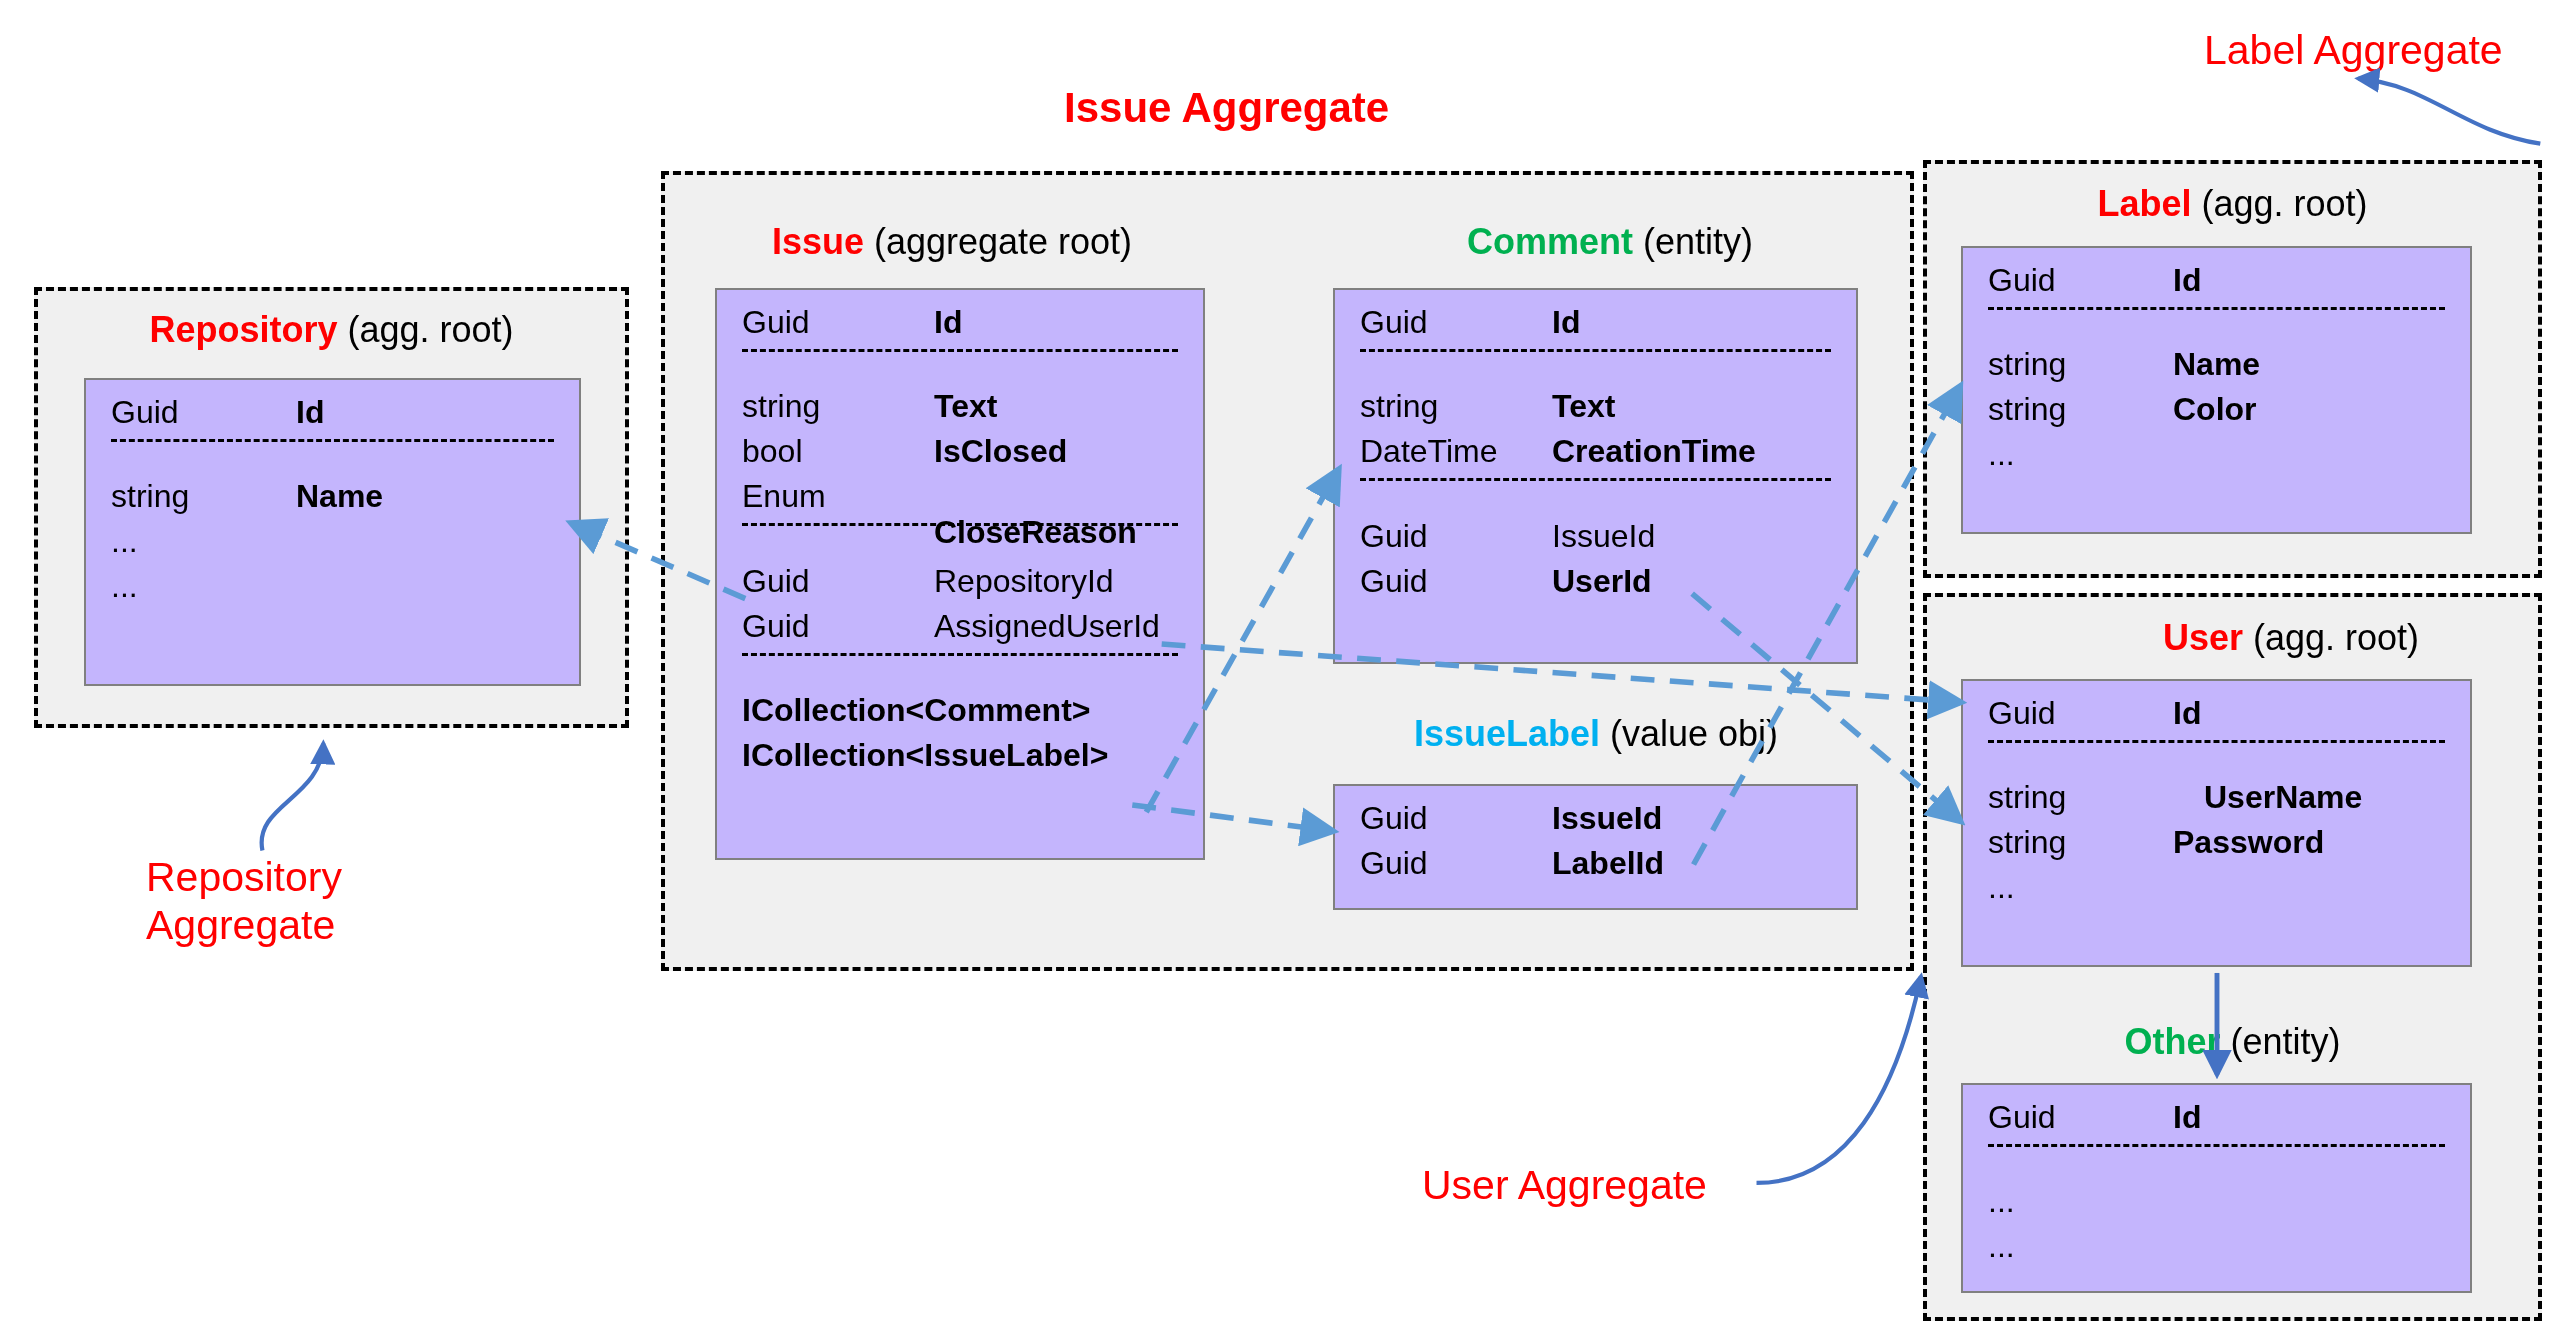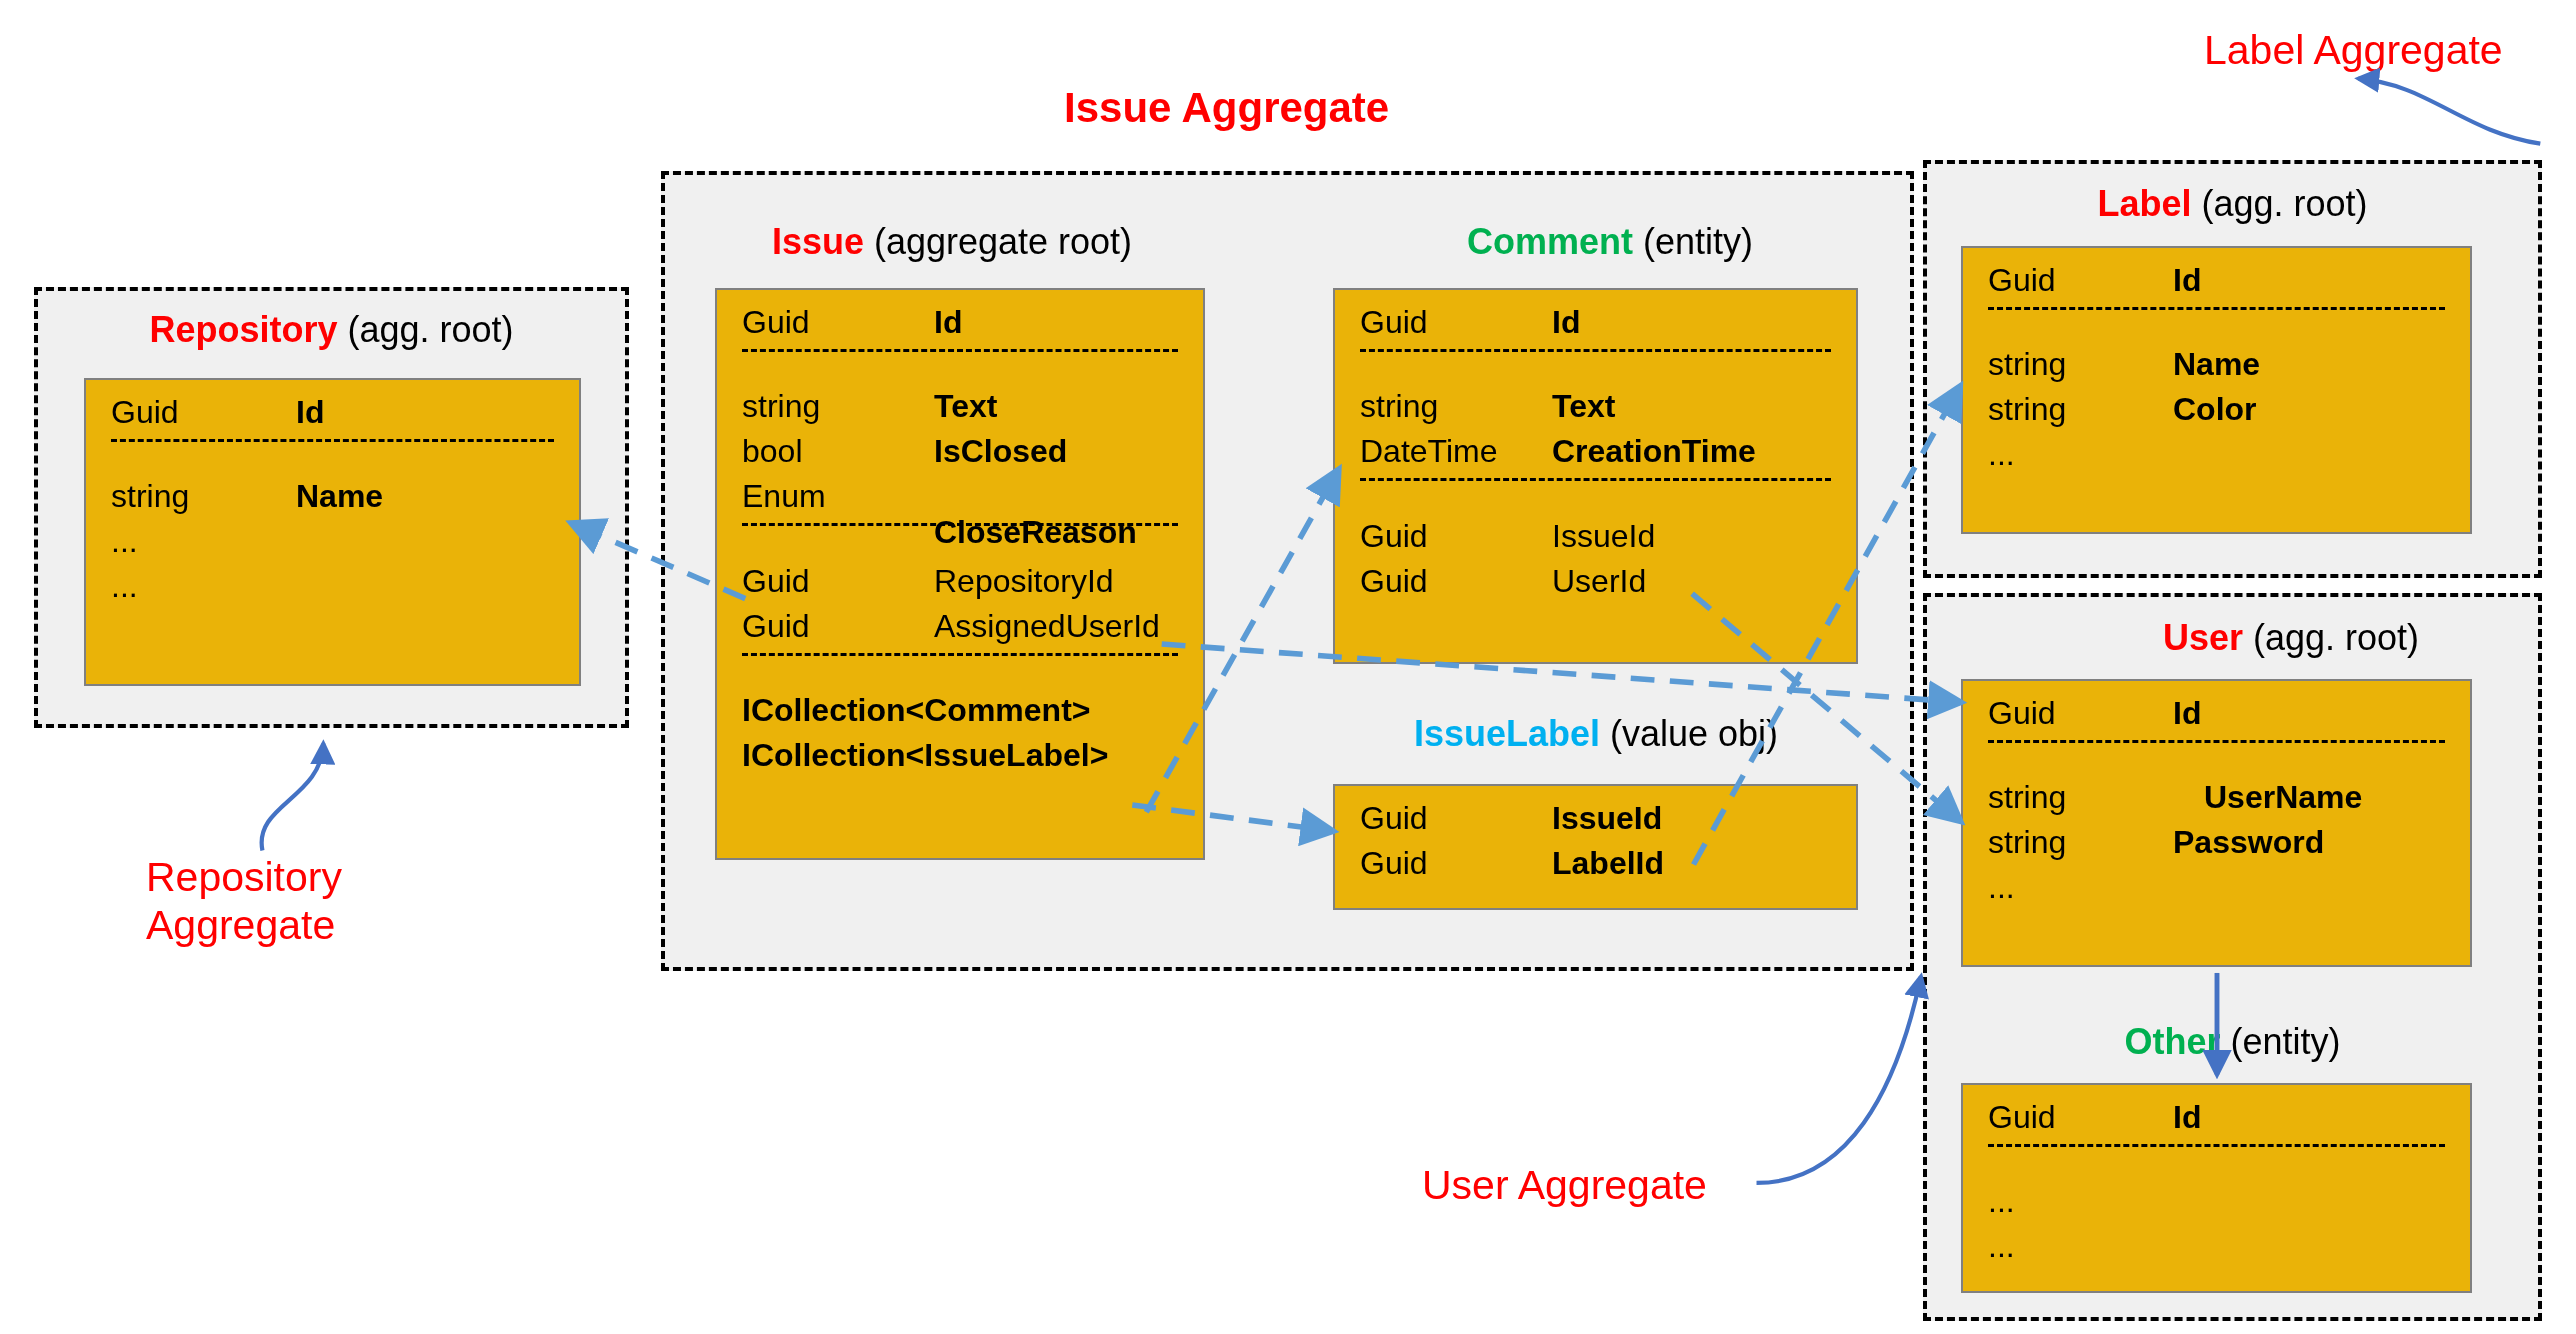--- a/index.html
+++ b/index.html
@@ -28,21 +28,21 @@
   }
   .caption .cname{font-weight:bold;}
   .cname.red{color:#FF0000;}
   .cname.green{color:#00B050;}
   .cname.cyan{color:#00B0F0;}
   .caption .ckind{font-weight:normal;color:#000000;}
 
   
   .ebox{
     position:absolute;
-    background:#eab308;
+    background:#c4b5fd;
     border:2.8px solid #808080;
     box-sizing:border-box;
     padding:9.8px 0 9.8px 0;
   }
   .erow{
     position:relative;
     height:45px;
     font-size:32px;
     line-height:45px;
     color:#000000;
@@ -175,21 +175,21 @@
       <span class="ty">DateTime</span>
       <span class="nm b" style="left:217px;">CreationTime</span>
     </div>
     <div class="sep"></div>
     <div class="erow">
       <span class="ty">Guid</span>
       <span class="nm" style="left:217px;">IssueId</span>
     </div>
     <div class="erow">
       <span class="ty">Guid</span>
-      <span class="nm" style="left:217px;">UserId</span>
+      <span class="nm" style="left:217px;font-weight:bold;">UserId</span>
     </div>
   </div>
 
   <div class="caption" style="left:1351px; top:715px; width:490px;">
     <span class="cname cyan">IssueLabel</span>
     <span class="ckind">(value obj)</span>
   </div>
 
   <div class="ebox" style="left:1333px; top:784px; width:525px; height:126px;">
     <div class="erow">

